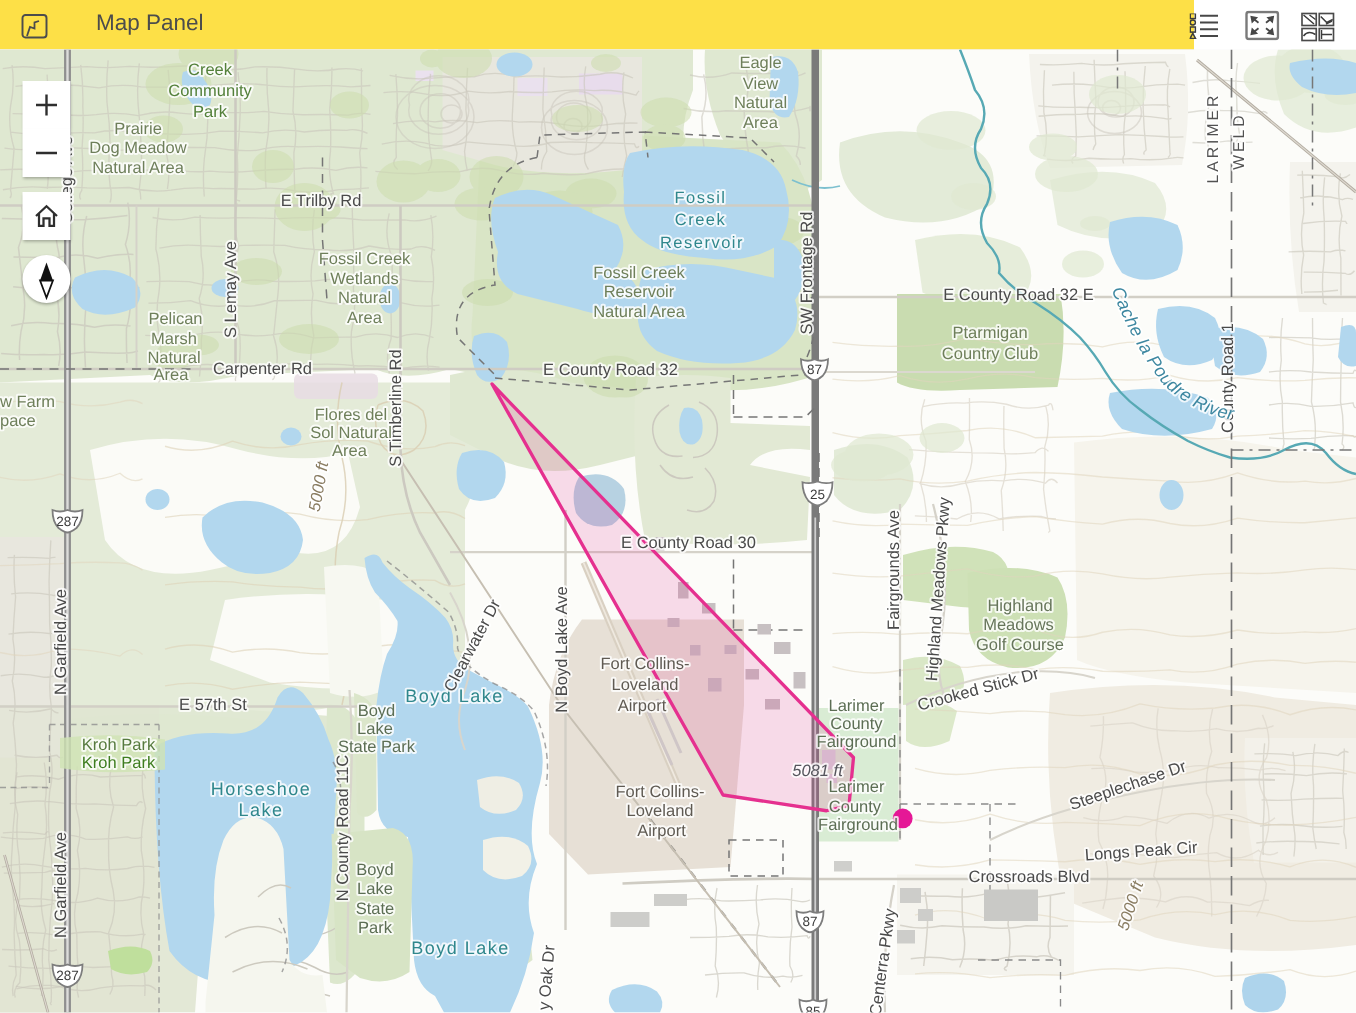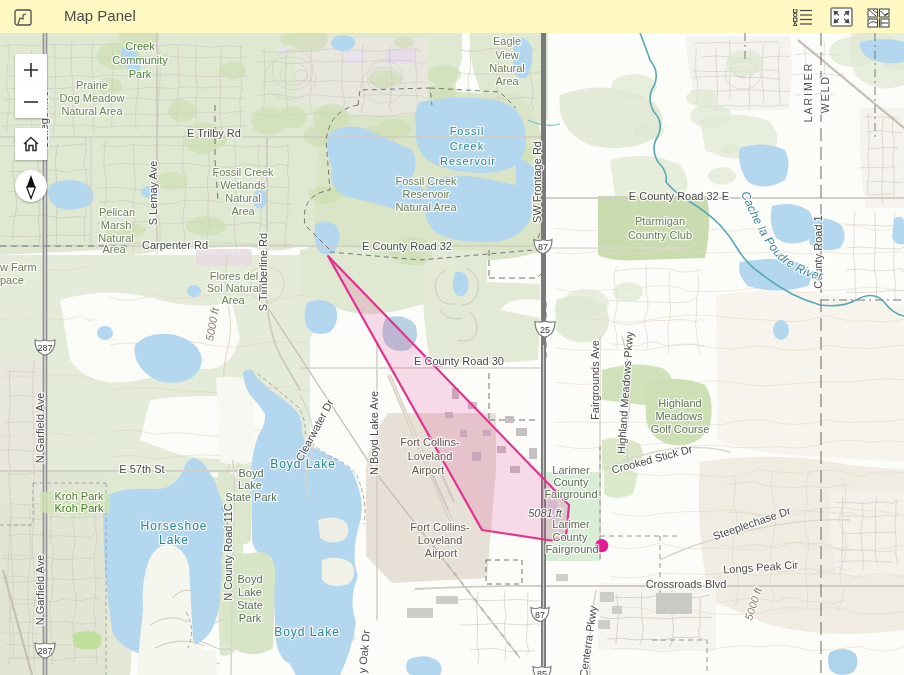--- a/index.html
+++ b/index.html
@@ -1,17 +1,17 @@
 <!DOCTYPE html>
 <html><head>
 <meta charset="utf-8">
 <style>
   html,body{margin:0;padding:0;width:904px;height:675px;overflow:hidden;
     font-family:"Liberation Sans",sans-serif;}
-  .header{position:absolute;left:0;top:0;width:904px;height:33px;background:#fef9c3;
+  .header{position:absolute;left:0;top:0;width:796px;height:33px;background:#fde047;
     border-bottom:1px solid #d8d8d8;}
   .title{position:absolute;left:64px;top:7px;font-size:15px;color:#4c4c4c;}
   .mapwrap{position:absolute;left:0;top:33px;width:904px;height:642px;background:#fcfcf9;}
   svg text{paint-order:stroke;stroke:#ffffff;stroke-width:2.6px;stroke-opacity:.8;stroke-linejoin:round;}
   svg text.nohalo{stroke:none;}
   .zbtn{position:absolute;width:32px;height:32px;background:#fff;box-shadow:0 1px 2px rgba(0,0,0,.3);
     color:#2e2e2e;text-align:center;}
 </style>
 </head>
 <body>

